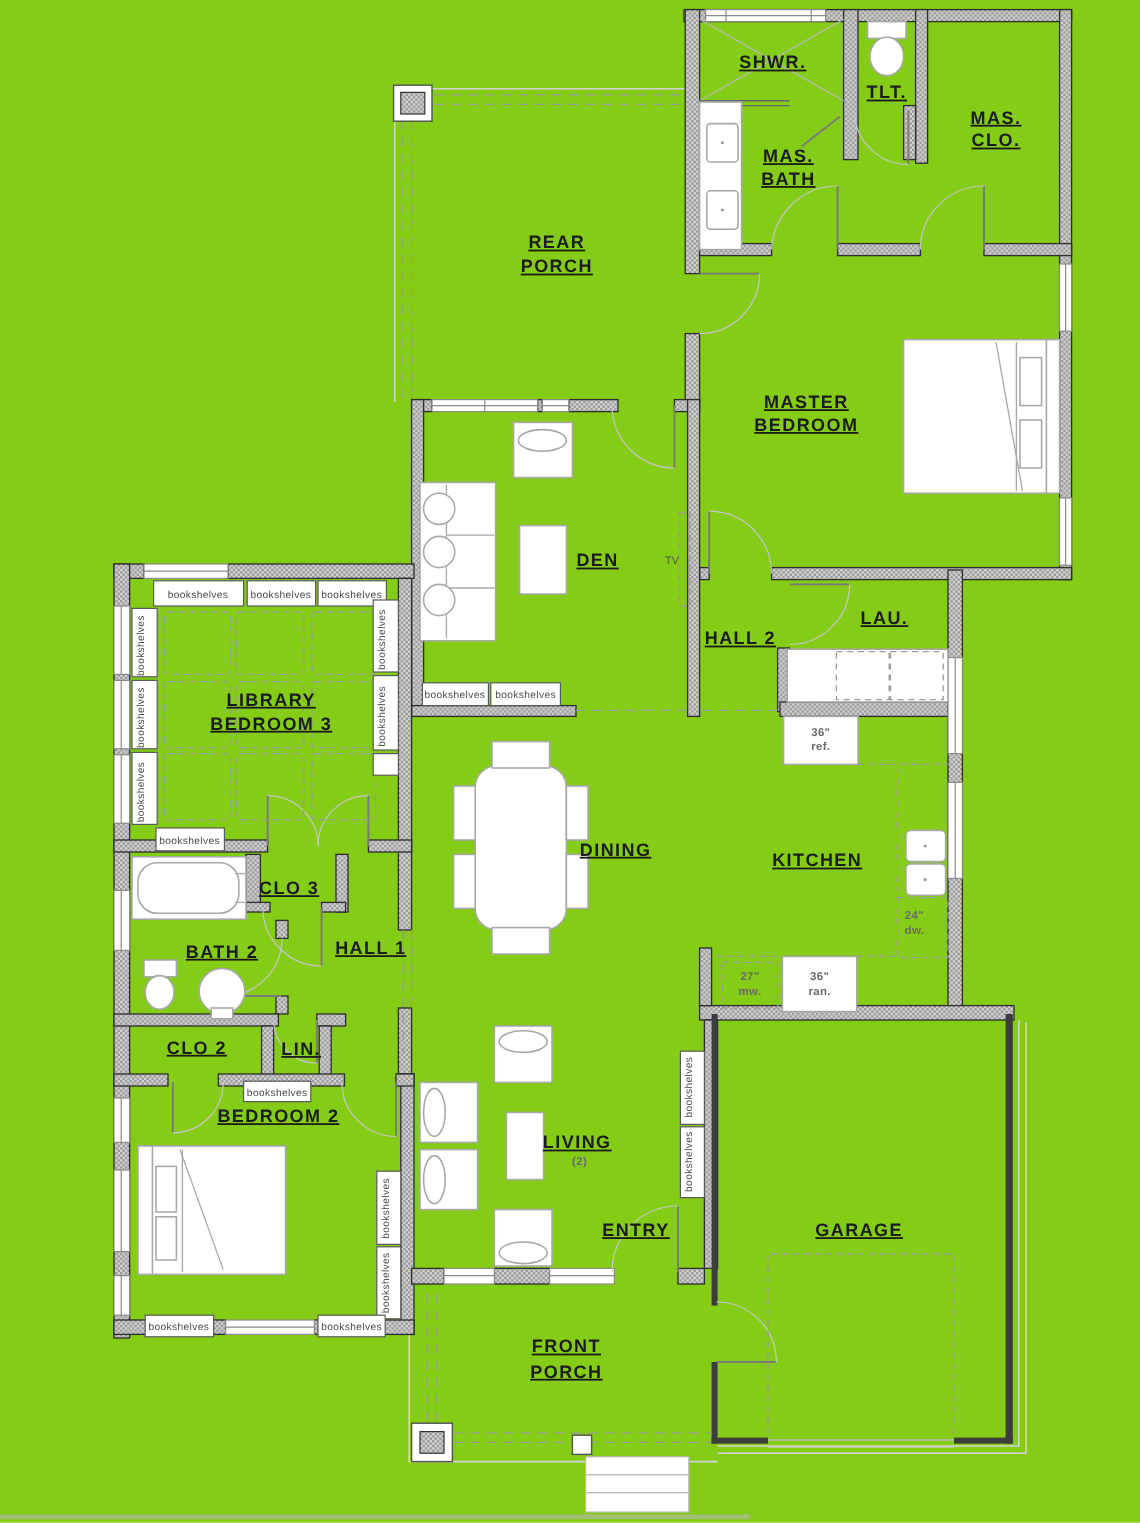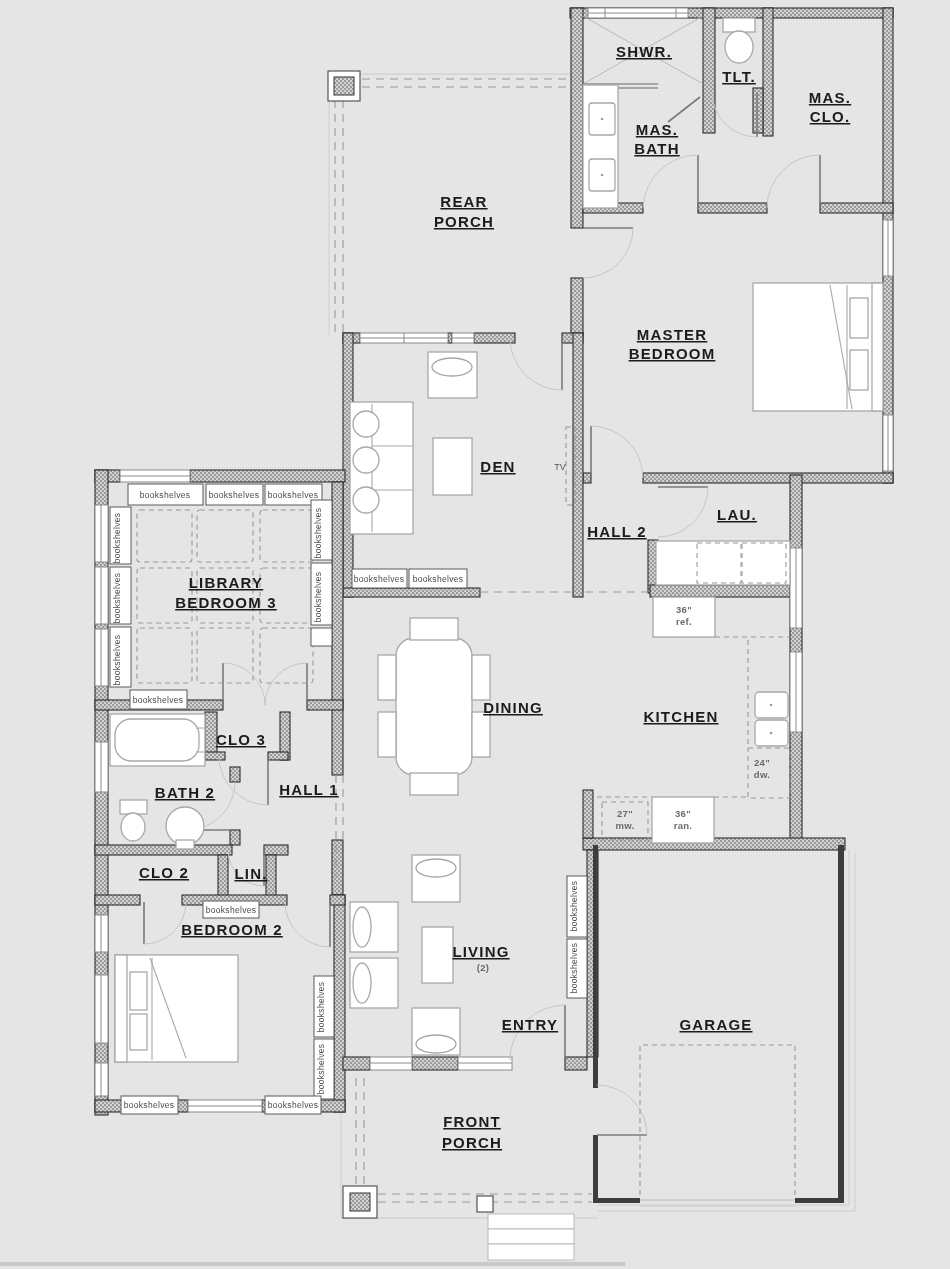--- a/index.html
+++ b/index.html
@@ -1,16 +1,16 @@
 <!DOCTYPE html>
 <html><head>
 <meta charset="utf-8">
 <style>
   html,body{margin:0;padding:0;background:#ffffff;}
-  .stage{position:relative;width:950px;height:1269px;background:#e5e5e5;overflow:hidden;}
+  .stage{position:relative;width:950px;height:1269px;background:#84cc16;overflow:hidden;}
   svg{display:block;}
   .wall{fill:url(#st);stroke:#2e2e2e;stroke-width:1.1;}
   .thinwall{fill:#3d3d3d;stroke:none;}
   .win{fill:#ffffff;stroke:#8a8a8a;stroke-width:1;}
   .winline{stroke:#8a8a8a;stroke-width:1;}
   .furn{fill:#ffffff;stroke:#a8a8a8;stroke-width:1.3;}
   .furn2{fill:none;stroke:#a8a8a8;stroke-width:1.1;}
   .curb{stroke:#666;stroke-width:1.2;}
   .dash{fill:none;stroke:#9a9a9a;stroke-width:1.1;stroke-dasharray:8 6;}
   .dash2{fill:none;stroke:#9a9a9a;stroke-width:1.1;stroke-dasharray:5 4;}

